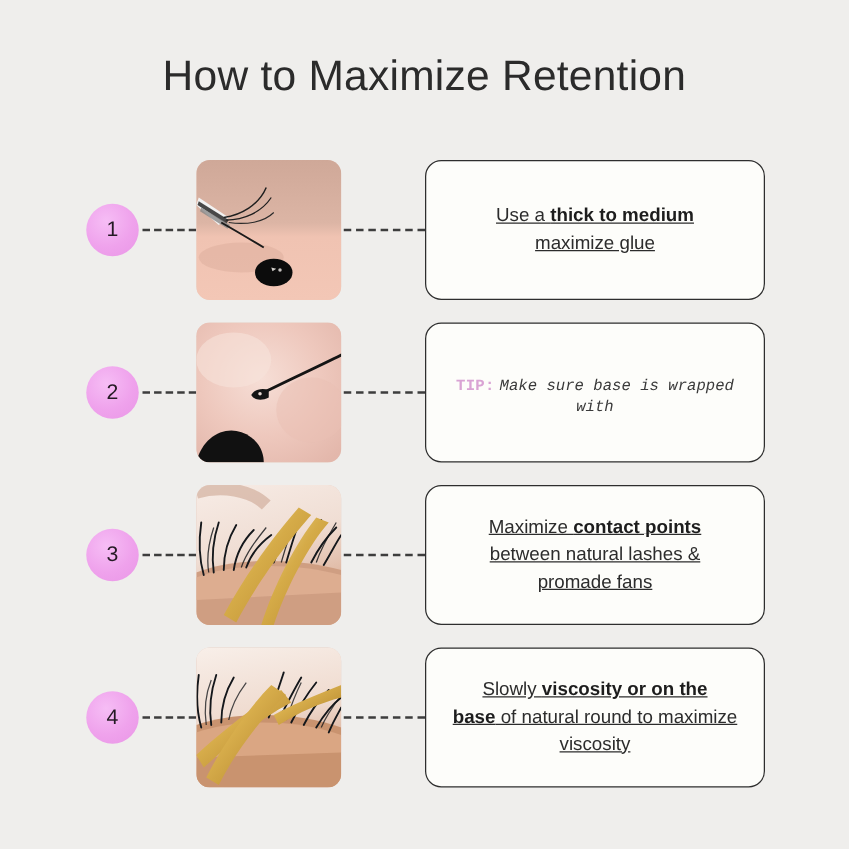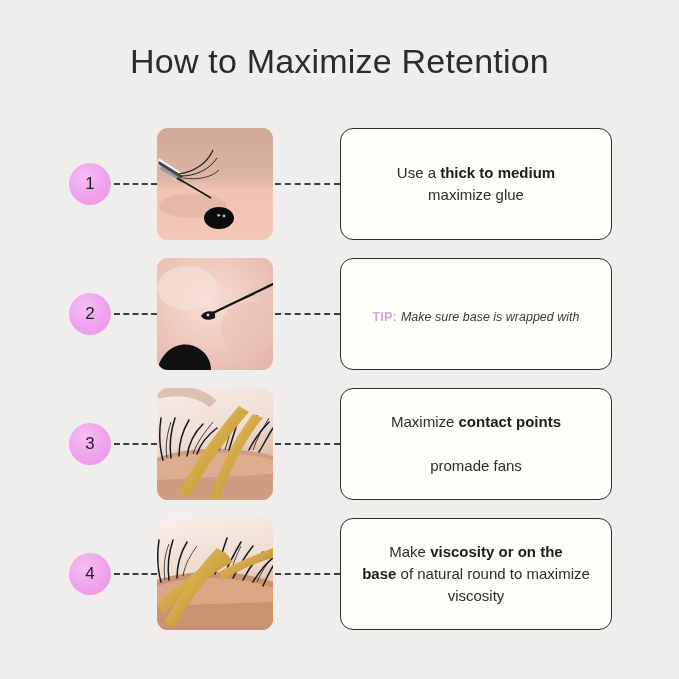--- a/index.html
+++ b/index.html
@@ -108,29 +108,31 @@
     flex-direction: column;
     align-items: center;
     justify-content: center;
     padding: 6px 14px;
   }
   .card-text {
     text-align: center;
     font-size: 15px;
     line-height: 1.45;
     color: #2c2c2c;
+    text-decoration: underline;
   }
   .card-text b { font-weight: 700; color: #1d1d1d; }
   .tip-block {
     margin-top: 7px;
     text-align: center;
     font-size: 12.5px;
     line-height: 1.35;
     color: #3a3a3a;
     font-style: italic;
+    font-family: Liberation Mono, monospace;
   }
   .tip-label {
     color: #d9a3d4;
     font-weight: 700;
     font-style: normal;
     margin-right: 4px;
     letter-spacing: 0.2px;
   }
 </style>
 </head>
@@ -244,21 +246,21 @@
             <path d="M68 62 C72 48 76 36 80 26"></path>
             <path d="M96 62 C100 50 106 40 112 30"></path>
           </g>
           <path d="M82 18 C66 36 40 70 22 104 L32 110 C50 76 76 42 92 24 Z" fill="url(#gold3)"></path>
           <path d="M96 26 C80 46 62 80 52 112 L62 112 C72 82 90 48 106 30 Z" fill="url(#gold3)"></path>
           <path d="M0 6 C20 0 44 4 56 16" stroke="#c9a18c" stroke-width="10" fill="none" opacity="0.55"></path>
         </svg>
       </div>
       <div class="dash dash-right"></div>
       <div class="card">
-        <div class="card-text"><span>Maximize </span><b>contact points</b><br><br><span>promade fans</span></div>
+        <div class="card-text"><span>Maximize </span><b>contact points</b><br><span>between natural lashes &amp;</span><br><span>promade fans</span></div>
       </div>
     </div>
 
     <div class="step-row">
       <div class="badge">4</div>
       <div class="dash dash-left"></div>
       <div class="thumb">
         <svg viewBox="0 0 116 112">
           <defs>
             <linearGradient id="sk4" x1="0" y1="0" x2="0.2" y2="1">
@@ -293,18 +295,18 @@
             <path d="M100 64 C104 54 110 46 116 38"></path>
           </g>
           <path d="M60 36 C58 40 56 46 54 54 C58 52 64 50 70 50 C66 44 62 40 60 36 Z" fill="#f2f0ec" opacity="0.9"></path>
           <path d="M68 34 C50 44 22 66 0 86 L6 96 C28 76 56 54 76 44 Z" fill="url(#gold4)"></path>
           <path d="M60 30 C44 46 22 76 8 104 L18 110 C32 82 54 54 72 38 Z" fill="url(#gold4)"></path>
           <path d="M116 30 C96 38 76 46 62 54 L66 62 C82 52 100 44 116 40 Z" fill="url(#gold4)"></path>
         </svg>
       </div>
       <div class="dash dash-right"></div>
       <div class="card">
-        <div class="card-text"><span>Make </span><b>viscosity or on the</b><br><b>base</b><span> of natural round to maximize</span><br><span>viscosity</span></div>
+        <div class="card-text"><span>Slowly </span><b>viscosity or on the</b><br><b>base</b><span> of natural round to maximize</span><br><span>viscosity</span></div>
       </div>
     </div>
 
   </div>
 </div>
 
 </body></html>

